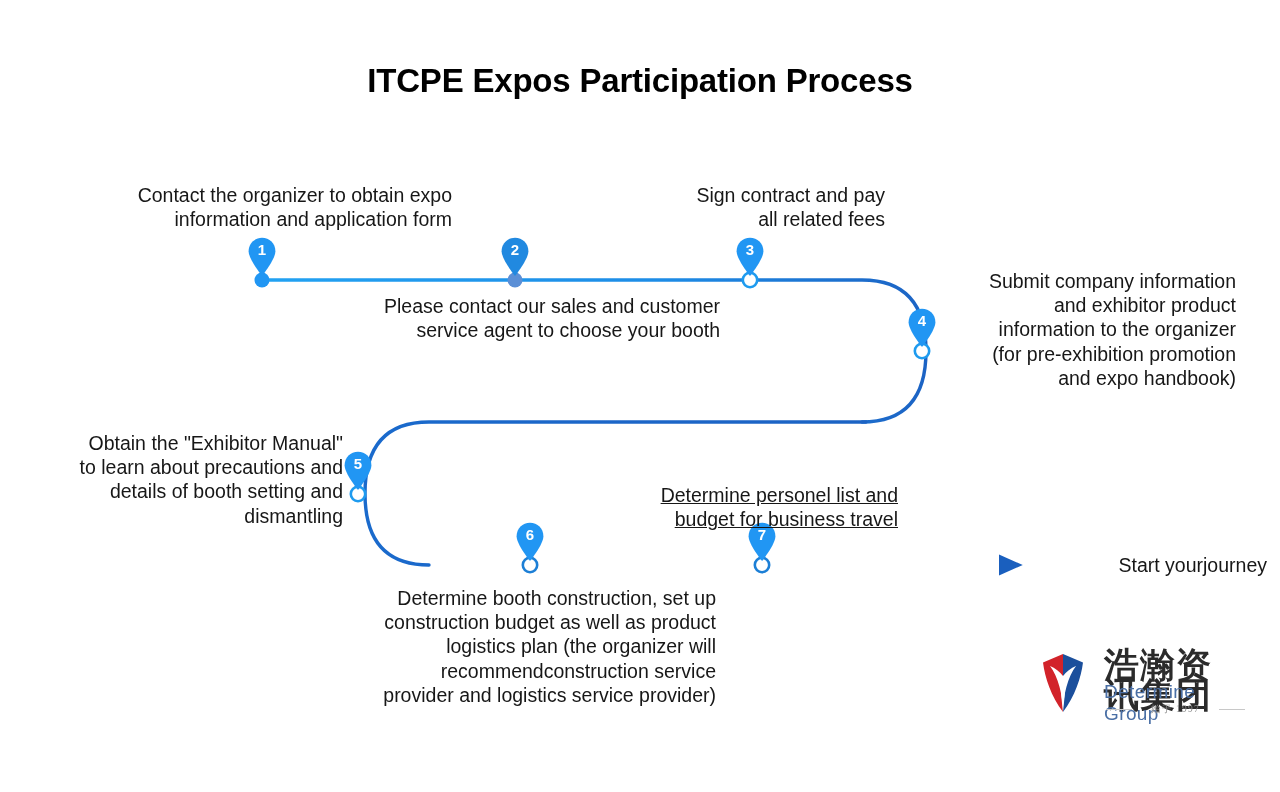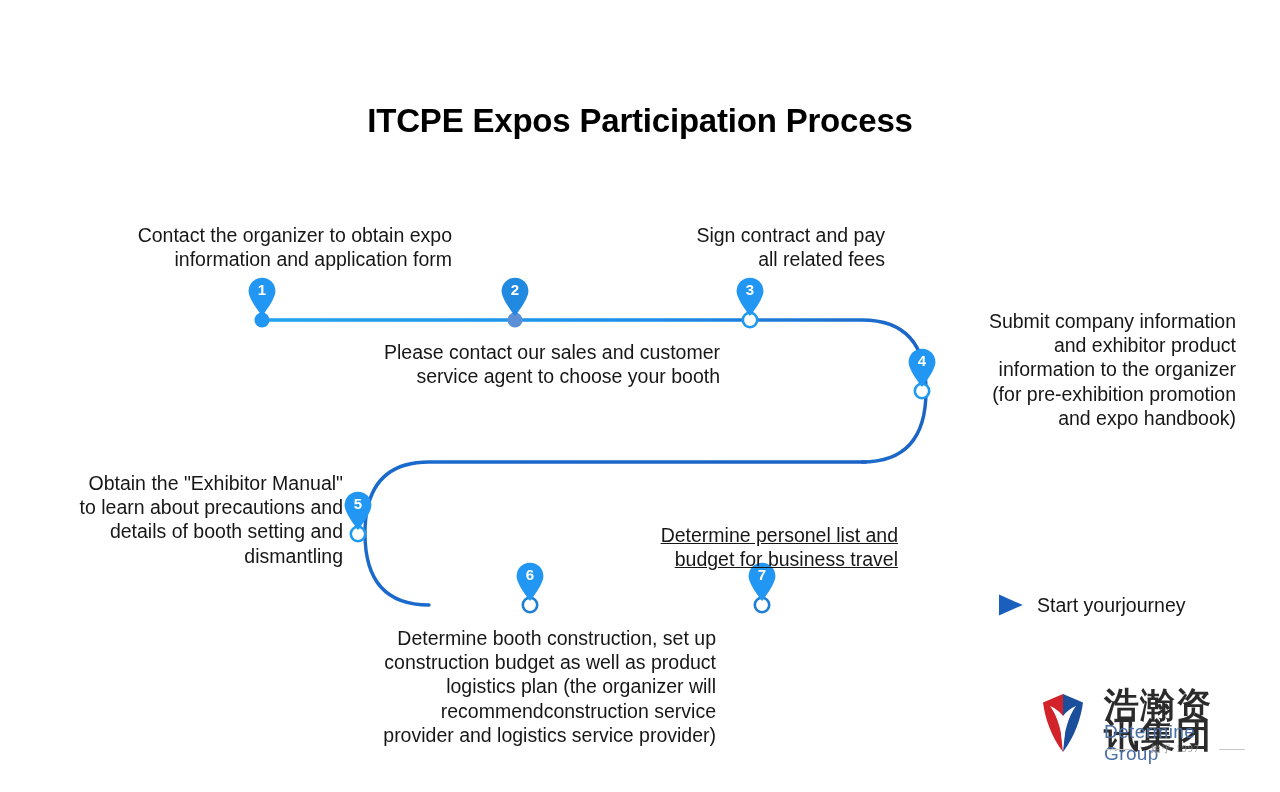--- a/index.html
+++ b/index.html
@@ -15,21 +15,20 @@
     font-family: "Liberation Sans", "DejaVu Sans", sans-serif;
     color: #1a1a1a;
     -webkit-font-smoothing: antialiased;
   }
 
   #canvas {
     position: absolute;
     inset: 0;
     width: 1280px;
     height: 644px;
-    margin-top: 40px;
   }
 
   .page-title {
     position: absolute;
     left: 0;
     top: 62px;
     width: 1280px;
     text-align: center;
     font-size: 33px;
     font-weight: bold;
@@ -230,21 +229,21 @@
   <div class="marker" style="left:747px; top:522px;">
     <svg class="pin" viewBox="0 0 30 40" xmlns="http://www.w3.org/2000/svg">
       <path d="M15 39 C15 39 1.6 22.4 1.6 14.2 C1.6 6.6 7.6 0.8 15 0.8 C22.4 0.8 28.4 6.6 28.4 14.2 C28.4 22.4 15 39 15 39 Z" fill="#2196F3"></path>
     </svg>
     <div class="num">7</div>
   </div>
 
   <div class="step-label center" style="left:72px; top:183px; width:380px;">Contact the organizer to obtain expo
 information and application form</div>
 
-  <div class="step-label center" style="left:330px; top:300px; width:390px;">Please contact our sales and customer
+  <div class="step-label center" style="left:330px; top:294px; width:390px;">Please contact our sales and customer
 service agent to choose your booth</div>
 
   <div class="step-label center" style="left:940px; top:269px; width:296px;">Submit company information
 and exhibitor product
 information to the organizer
 (for pre-exhibition promotion
 and expo handbook)</div>
 
   <div class="step-label center" style="left:615px; top:183px; width:270px;">Sign contract and pay
 all related fees</div>
@@ -256,21 +255,21 @@
 
   <div class="step-label center" style="left:333px; top:586px; width:383px;">Determine booth construction, set up
 construction budget as well as product
 logistics plan (the organizer will
 recommendconstruction service
 provider and logistics service provider)</div>
 
   <div class="step-label center" style="left:608px; top:483px; width:290px;text-decoration:underline;">Determine personel list and
 budget for business travel</div>
 
-  <div class="step-label left" style="left:1037px; top:553px; width:230px;">Start yourjourney</div>
+  <div class="step-label left" style="left:1037px; top:553px; width:230px;text-align:right;">Start yourjourney</div>
 
   <div class="logo">
     <svg class="logo-mark" viewBox="0 0 62 62" xmlns="http://www.w3.org/2000/svg">
       <path d="M31 1 L10 10 C12 26 18 45 31 61 C44 45 50 26 52 10 Z" fill="#ffffff"></path>
       <path d="M31 2 L11 10.5 C13 26 19 44 31 60 C31 44 26 24 18 14 C23 16 28 20 31 24 Z" fill="#D2232A"></path>
       <path d="M31 2 L51 10.5 C49 26 43 44 31 60 C31 44 36 24 44 14 C39 16 34 20 31 24 Z" fill="#1B4F9C"></path>
       <path d="M31 24 C27 34 30 48 31 60 C32 48 35 34 31 24 Z" fill="#ffffff"></path>
     </svg>
     <div class="logo-cn">浩瀚资讯集团</div>
     <div class="logo-en">Determine Group</div>

